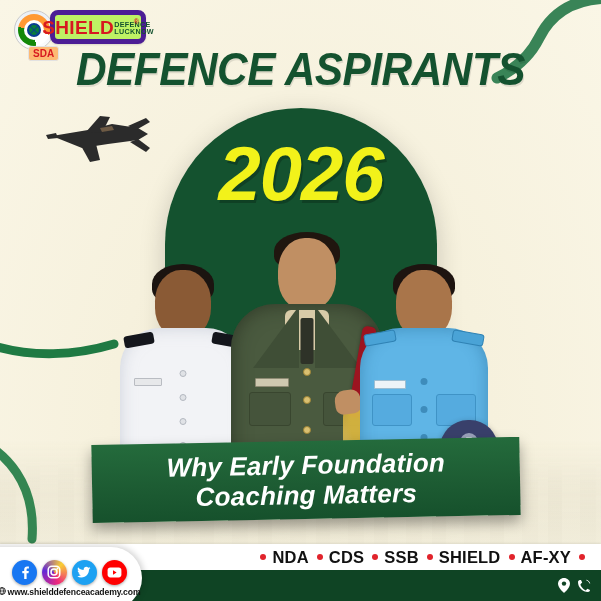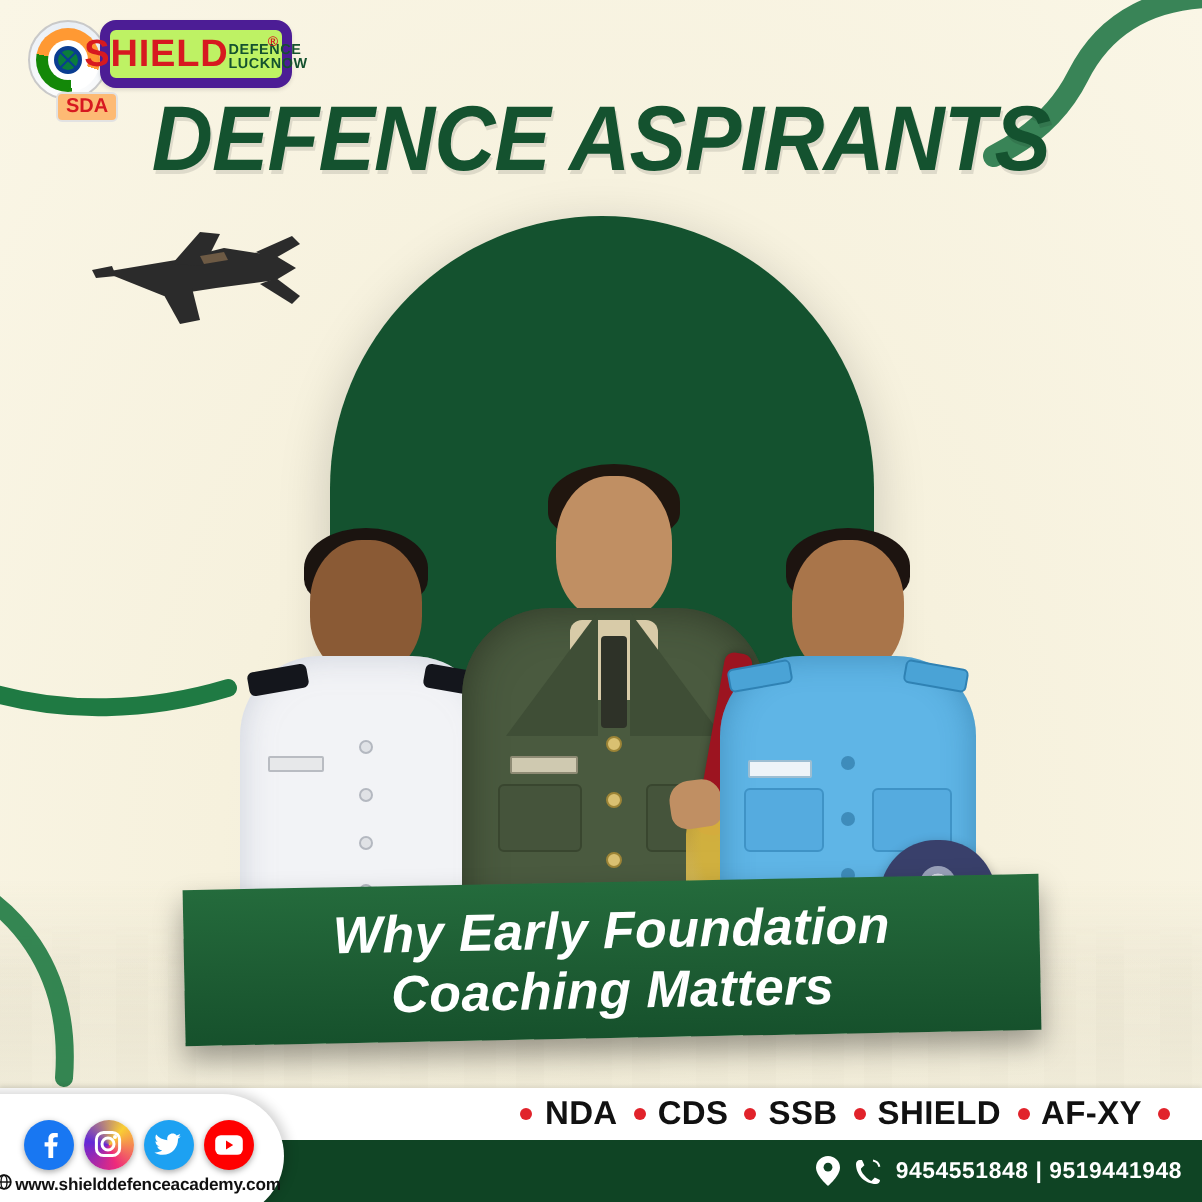--- a/index.html
+++ b/index.html
@@ -246,20 +246,21 @@
       <path d="M10 30 L46 24 L70 18 L96 22 L106 28 L96 34 L66 38 L40 42 Z"></path>
       <path d="M44 26 L58 10 L68 11 L60 27 Z"></path>
       <path d="M38 38 L48 56 L58 54 L54 38 Z"></path>
       <path d="M86 20 L104 12 L108 16 L94 24 Z"></path>
       <path d="M88 36 L104 46 L108 42 L96 33 Z"></path>
       <path d="M4 29 L14 27 L16 32 L6 33 Z"></path>
     </g>
     <path d="M58 22 L70 20 L72 24 L60 26 Z" fill="#6d5a44"></path>
   </svg>
 
+  <div class="year">2026</div>
 
   <div class="cadets">
 
     <div class="cadet c-navy">
       <div class="hair"></div>
       <div class="head"></div>
       <div class="torso">
         <div class="shoulder-l"></div>
         <div class="shoulder-r"></div>
         <div class="placard"></div>
@@ -348,21 +349,20 @@
             <path d="M6 0C2.7 0 0 2.6 0 5.8 0 10 6 15 6 15s6-5 6-9.2C12 2.6 9.3 0 6 0z" fill="#fff"></path>
             <circle cx="6" cy="5.6" r="2.2" fill="#0f4424"></circle>
           </svg>
       </span>
       <span class="phone-icon">
         <svg width="14" height="14" viewBox="0 0 14 14">
             <path d="M3 1C1.8 1 1 2 1 3c0 5.5 4.5 10 10 10 1 0 2-.8 2-2l-2.6-1.2-1.7 1.7C7 11 3 7 3.5 5.3L5.2 3.6 4 1z" fill="#fff"></path>
             <path d="M9.5 1.2c1.6.3 2.9 1.6 3.2 3.2" stroke="#fff" stroke-width="1" fill="none"></path>
           </svg>
       </span>
-      <span>9454551848 | 9519441948</span>
     </div>
   </div>
 
   <div class="social-panel">
     <div class="social-icons">
       <a class="s-ic s-fb">
         <svg width="13" height="13" viewBox="0 0 13 13">
             <path d="M8.6 13V7.3h1.9l.3-2.2H8.6V3.7c0-.6.2-1.1 1.1-1.1h1.2V.6C10.6.5 9.9.5 9.1.5 7.4.5 6.2 1.5 6.2 3.4v1.7H4.3v2.2h1.9V13z" fill="#fff"></path>
           </svg>
       </a>

